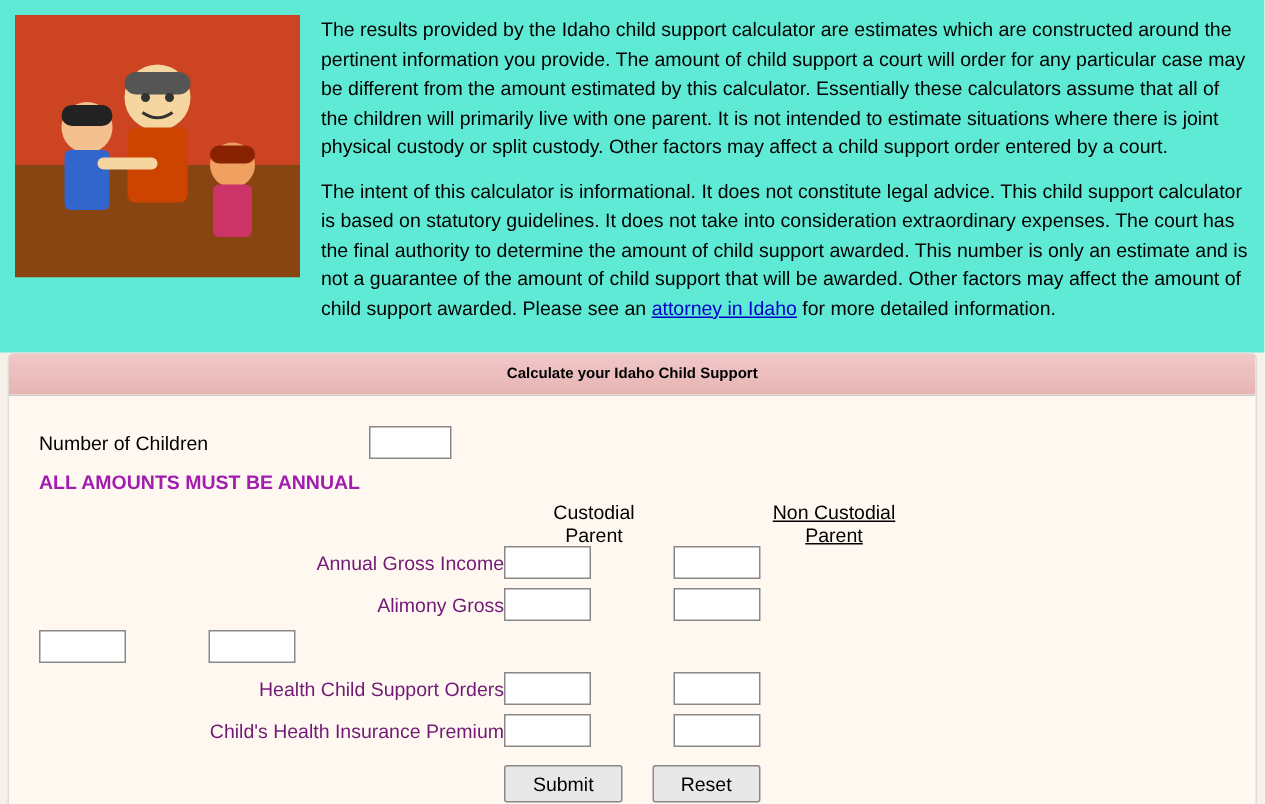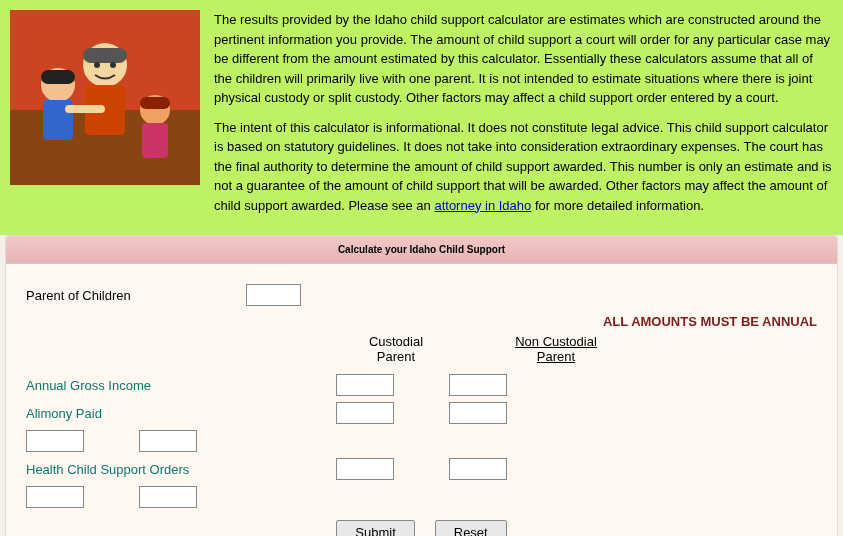--- a/index.html
+++ b/index.html
@@ -6,21 +6,21 @@
     body {
       font-family: Arial, sans-serif;
       font-size: 13px;
       background: #f5f0e8;
       width: 843px;
     }
 
     .top-section {
       display: flex;
       padding: 10px 10px 10px 10px;
-      background: #bef264;
+      background: #5eead4;
       gap: 14px;
     }
 
     .photo-container {
       flex-shrink: 0;
       width: 190px;
       height: 175px;
       overflow: hidden;
     }
 
@@ -84,31 +84,31 @@
 
     .num-children-input {
       width: 55px;
       height: 22px;
       border: 1px solid #888;
       background: #fff;
       padding: 2px 4px;
     }
 
     .annual-notice {
-      text-align: right;
-      color: #7f1d1d;
+      text-align: left;
+      color: #a21caf;
       font-weight: bold;
       font-size: 13px;
       margin: 5px 0 5px 0;
     }
 
     .column-headers {
       display: flex;
       margin-left: 320px;
-      margin-bottom: 10px;
+      margin-bottom: 0;
     }
 
     .col-header {
       text-align: center;
       font-size: 13px;
       color: #000;
     }
 
     .col-custodial {
       width: 100px;
@@ -121,22 +121,23 @@
     }
 
     .form-row {
       display: flex;
       align-items: center;
       margin-bottom: 6px;
     }
 
     .row-label {
       font-size: 13px;
-      color: #0f766e;
+      color: #701a75;
       min-width: 310px;
+      text-align: right;
     }
 
     .row-input-custodial {
       width: 58px;
       height: 22px;
       border: 1px solid #888;
       background: #fff;
       margin-right: 55px;
       padding: 2px 4px;
     }
@@ -207,55 +208,56 @@
       <span>The intent of this calculator is informational. It does not constitute legal advice. This child support calculator is based on statutory guidelines. It does not take into consideration extraordinary expenses. The court has the final authority to determine the amount of child support awarded. This number is only an estimate and is not a guarantee of the amount of child support that will be awarded. Other factors may affect the amount of child support awarded. Please see an </span><a href="#">attorney in Idaho</a><span> for more detailed information.</span>
     </p>
   </div>
 </div>
 
 <div class="calculator-section">
   <div class="calculator-title">Calculate your Idaho Child Support</div>
 
   <div class="form-body">
     <div class="num-children-row">
-      <span class="num-children-label">Parent of Children</span>
+      <span class="num-children-label">Number of Children</span>
       <input class="num-children-input" type="text" value="" style="">
     </div>
 
     <div class="annual-notice">ALL AMOUNTS MUST BE ANNUAL</div>
 
     <div class="column-headers">
       <div class="col-header col-custodial">Custodial<br>Parent</div>
       <div class="col-header col-noncustodial">Non Custodial<br>Parent</div>
     </div>
 
     <div class="form-row">
       <span class="row-label">Annual Gross Income</span>
       <input class="row-input-custodial" type="text" value="" style="">
       <input class="row-input-noncustodial" type="text" value="" style="">
     </div>
 
     <div class="form-row">
-      <span class="row-label">Alimony Paid</span>
+      <span class="row-label">Alimony Gross</span>
       <input class="row-input-custodial" type="text" value="" style="">
       <input class="row-input-noncustodial" type="text" value="" style="">
     </div>
 
     <div class="form-row">
       <input class="row-input-custodial" type="text" value="" style="">
       <input class="row-input-noncustodial" type="text" value="" style="">
     </div>
 
     <div class="form-row">
       <span class="row-label">Health Child Support Orders</span>
       <input class="row-input-custodial" type="text" value="" style="">
       <input class="row-input-noncustodial" type="text" value="" style="">
     </div>
 
     <div class="form-row">
+      <span class="row-label">Child's Health Insurance Premium</span>
       <input class="row-input-custodial" type="text" value="" style="">
       <input class="row-input-noncustodial" type="text" value="" style="">
     </div>
 
     <div class="button-row">
       <button class="btn">Submit</button>
       <button class="btn">Reset</button>
     </div>
   </div>
 </div>

